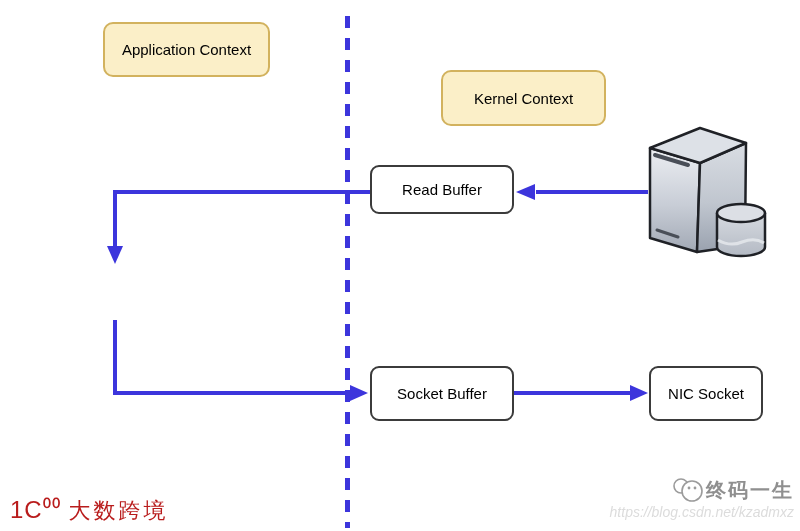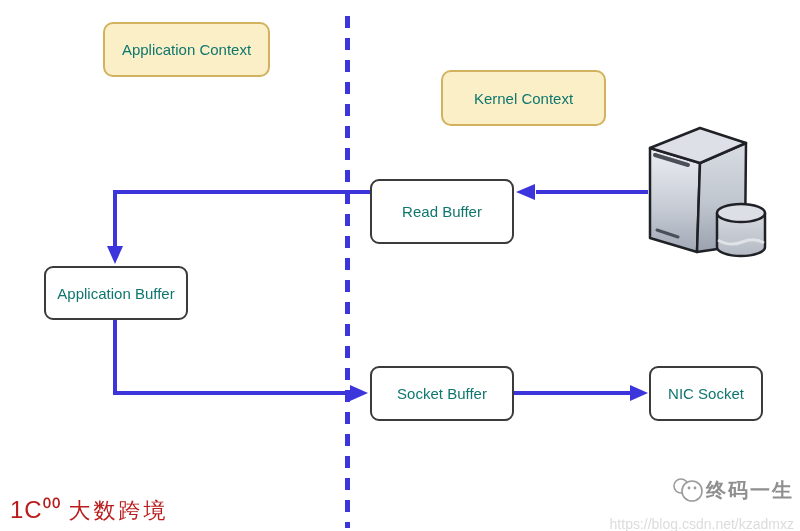--- a/index.html
+++ b/index.html
@@ -2,45 +2,45 @@
 <html><head>
 <meta charset="utf-8">
 <style>
   html,body{margin:0;padding:0;background:#ffffff;}
   body{font-family:"Liberation Sans", sans-serif;}
   .canvas{position:relative;width:800px;height:531px;background:#ffffff;overflow:hidden;}
 
   .overlay{position:absolute;left:0;top:0;width:800px;height:531px;pointer-events:none;}
 
   .box{position:absolute;display:flex;align-items:center;justify-content:center;
-       box-sizing:border-box;font-size:15px;color:#0f766e;}
+       box-sizing:border-box;font-size:15px;color:#000000;}
 
   .ctx{background:#FBEFC8;border:2px solid #D2B25E;border-radius:10px;}
   .node{background:#ffffff;border:2px solid #3B3B3B;border-radius:9px;}
 
   #ctx-application{left:103px;top:22px;width:167px;height:55px;}
   #ctx-kernel{left:441px;top:22px;width:165px;height:56px;margin-top:48px;}
-  #node-read{left:370px;top:179px;width:144px;height:65px;border-radius:9px;}
+  #node-read{left:370px;top:165px;width:144px;height:49px;border-radius:9px;}
   #node-appbuf{left:44px;top:266px;width:144px;height:54px;}
   #node-socket{left:370px;top:366px;width:144px;height:55px;}
   #node-nic{left:649px;top:366px;width:114px;height:55px;}
 
   #server-icon{position:absolute;left:644px;top:120px;width:126px;height:142px;}
 
   .wm-left{position:absolute;left:10px;top:498px;display:flex;align-items:flex-end;gap:7px;
            color:#b91c1c;font-weight:normal;user-select:none;}
   .wm-left .logo{font-size:24px;letter-spacing:1px;line-height:1;}
   .wm-left .cjk{font-size:22px;letter-spacing:3px;line-height:1;}
 
   .wm-right{position:absolute;right:6px;top:476px;display:flex;flex-direction:column;
             align-items:flex-end;user-select:none;}
   .wm-right .brandrow{display:flex;align-items:flex-end;}
   .wm-right .brand{font-size:20px;font-weight:bold;color:#8f8f8f;letter-spacing:2px;
                    text-shadow:1px 1px 0 #ffffff;}
-  .wm-right .url{font-size:14px;color:#dcdcdc;margin-top:12px;text-shadow:1px 1px 0 #ffffff;}
+  .wm-right .url{font-size:14px;color:#dcdcdc;margin-top:0;text-shadow:1px 1px 0 #ffffff;font-style:italic;}
 </style>
 </head>
 <body>
 
 <div class="canvas">
 
   <svg class="overlay" viewBox="0 0 800 531">
     <line x1="347.5" y1="16" x2="347.5" y2="528" stroke="#3C35DC" stroke-width="5" stroke-dasharray="12 10"></line>
 
     <g>
@@ -61,21 +61,20 @@
     <g>
       <path d="M514,393 H632" stroke="#3C35DC" stroke-width="4" fill="none"></path>
       <polygon points="648,393 630,385 630,401" fill="#3C35DC"></polygon>
     </g>
   </svg>
 
   <div class="box ctx" id="ctx-application">Application Context</div>
   <div class="box ctx" id="ctx-kernel">Kernel Context</div>
 
   <div class="box node" id="node-read">Read Buffer</div>
-  <div class="box node" id="node-appbuf">Application Buffer</div>
   <div class="box node" id="node-socket">Socket Buffer</div>
   <div class="box node" id="node-nic">NIC Socket</div>
 
   <svg id="server-icon" viewBox="0 0 126 142">
     <defs>
       <linearGradient id="faceL" x1="0" y1="0" x2="0" y2="1">
         <stop offset="0" stop-color="#eceef2"></stop>
         <stop offset="0.55" stop-color="#c8cdd6"></stop>
         <stop offset="1" stop-color="#a2a9b5"></stop>
       </linearGradient>

